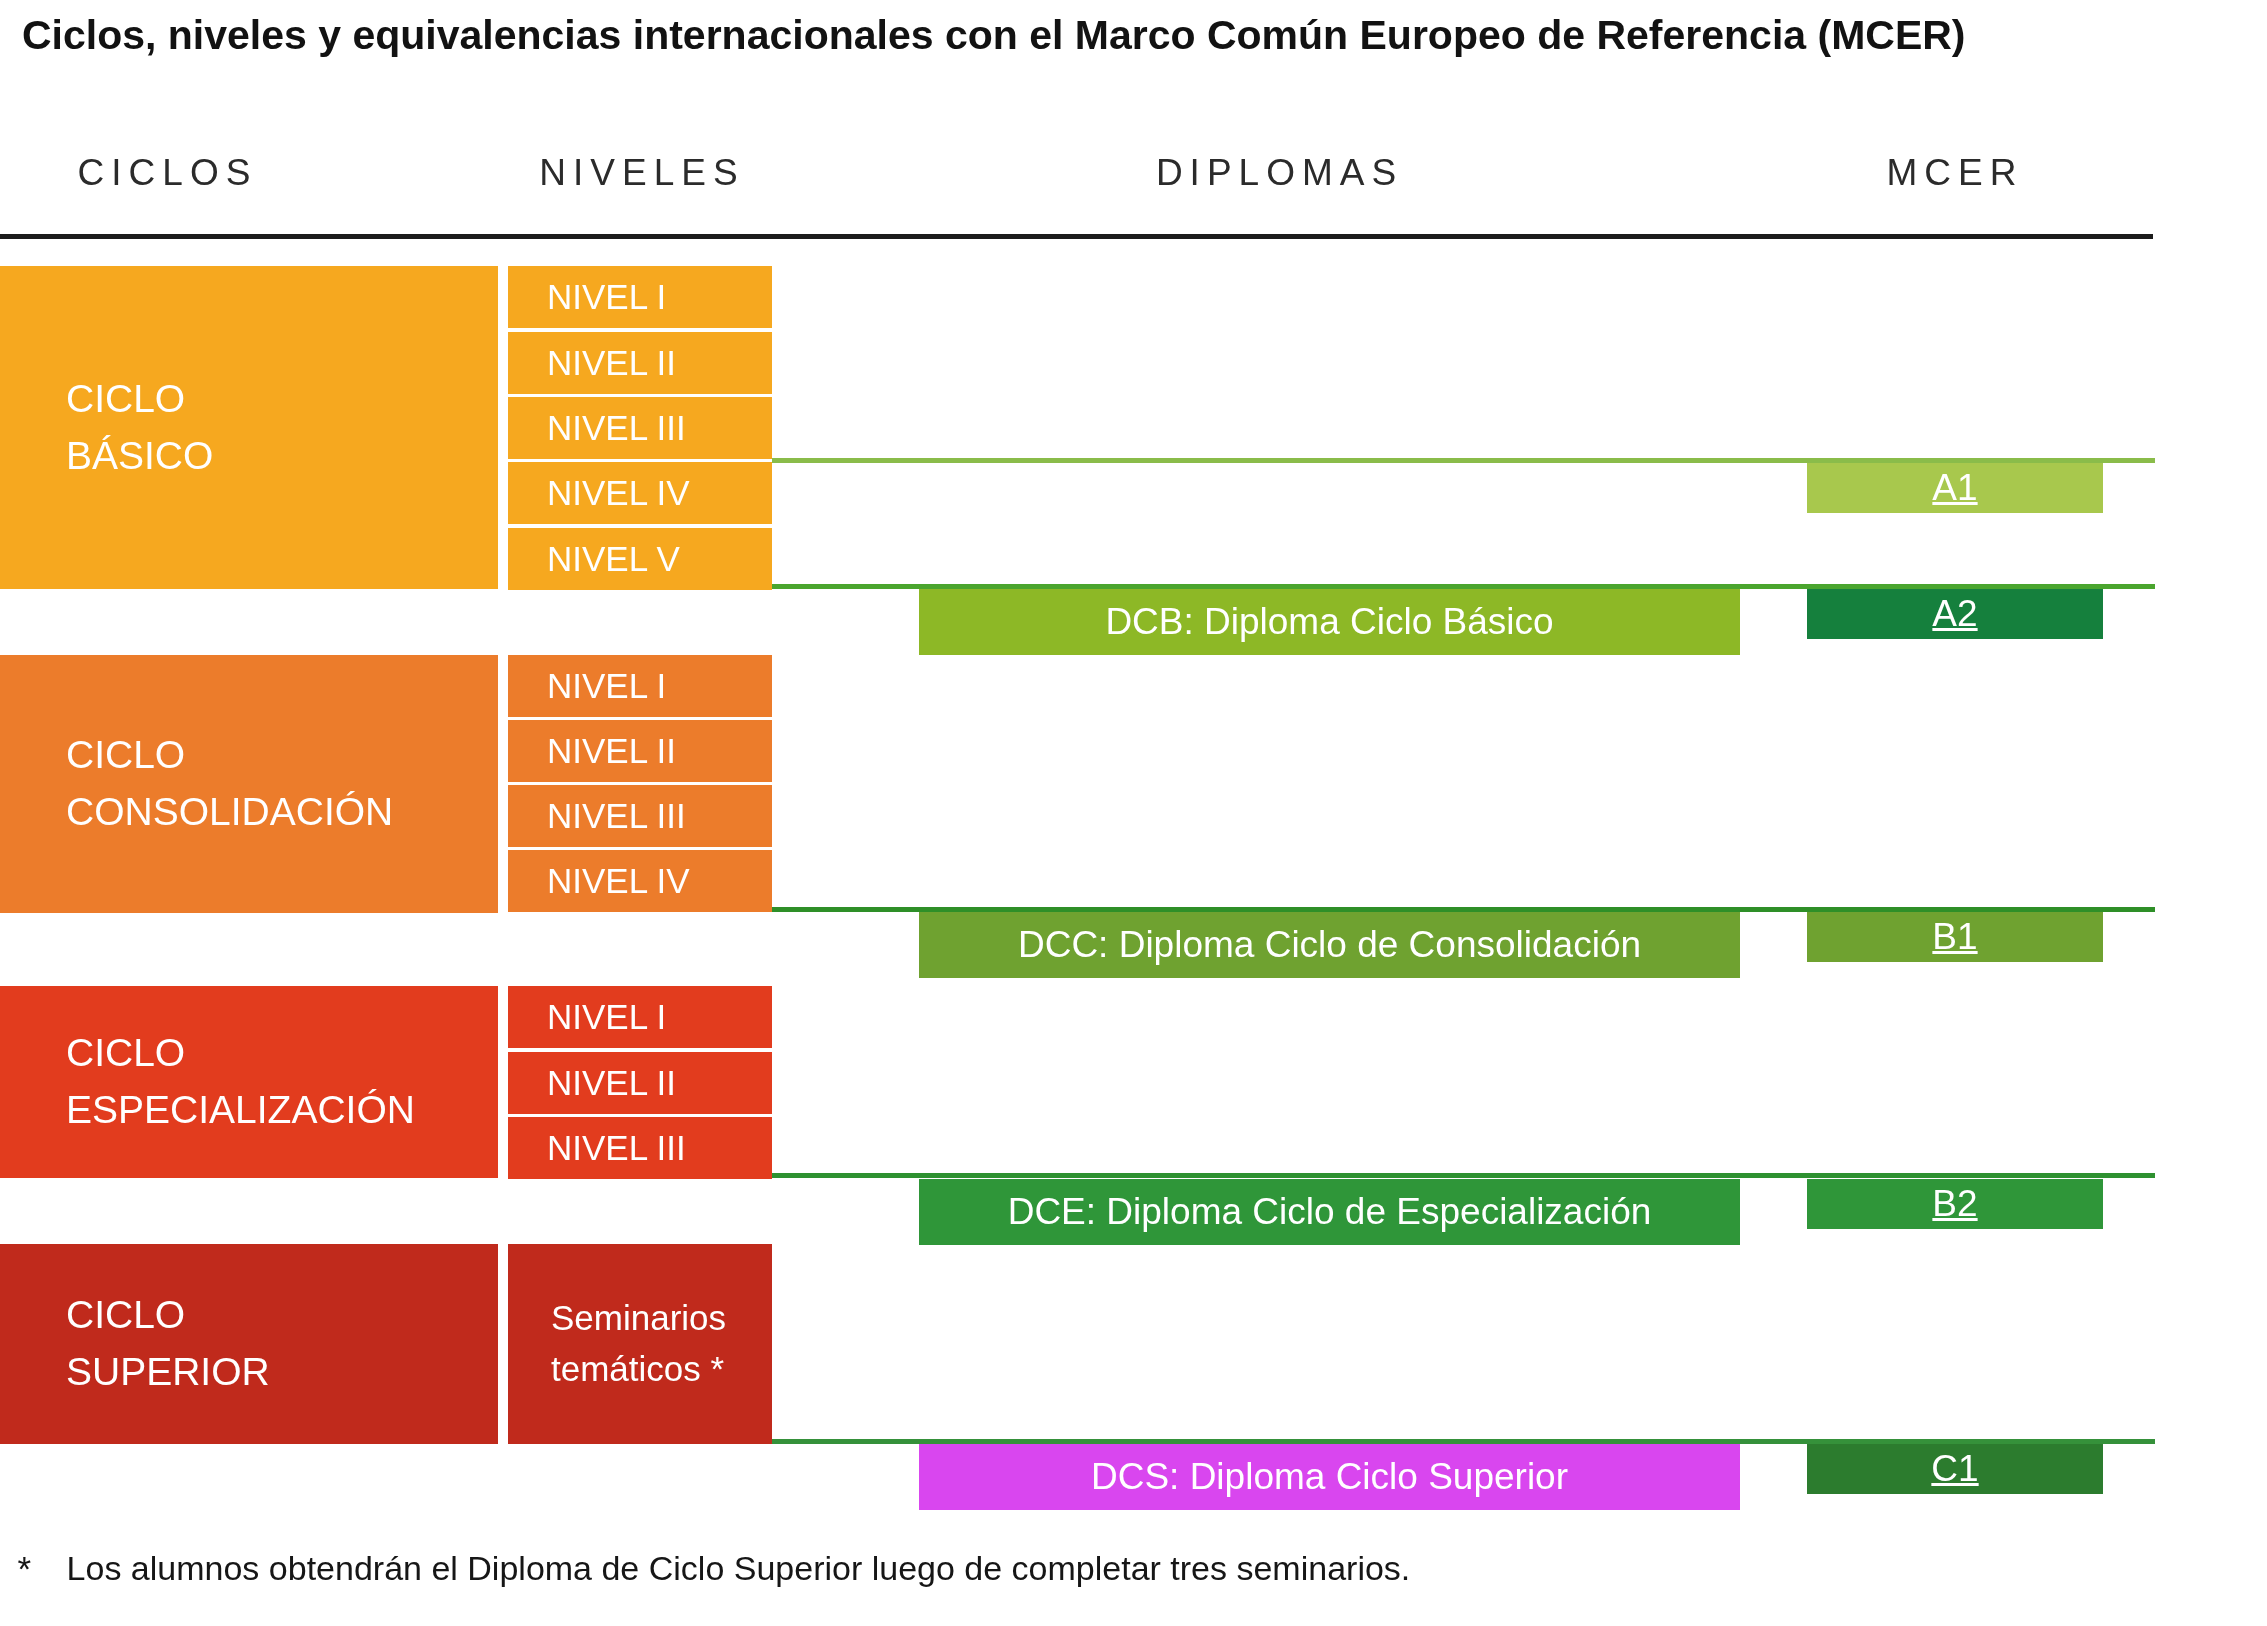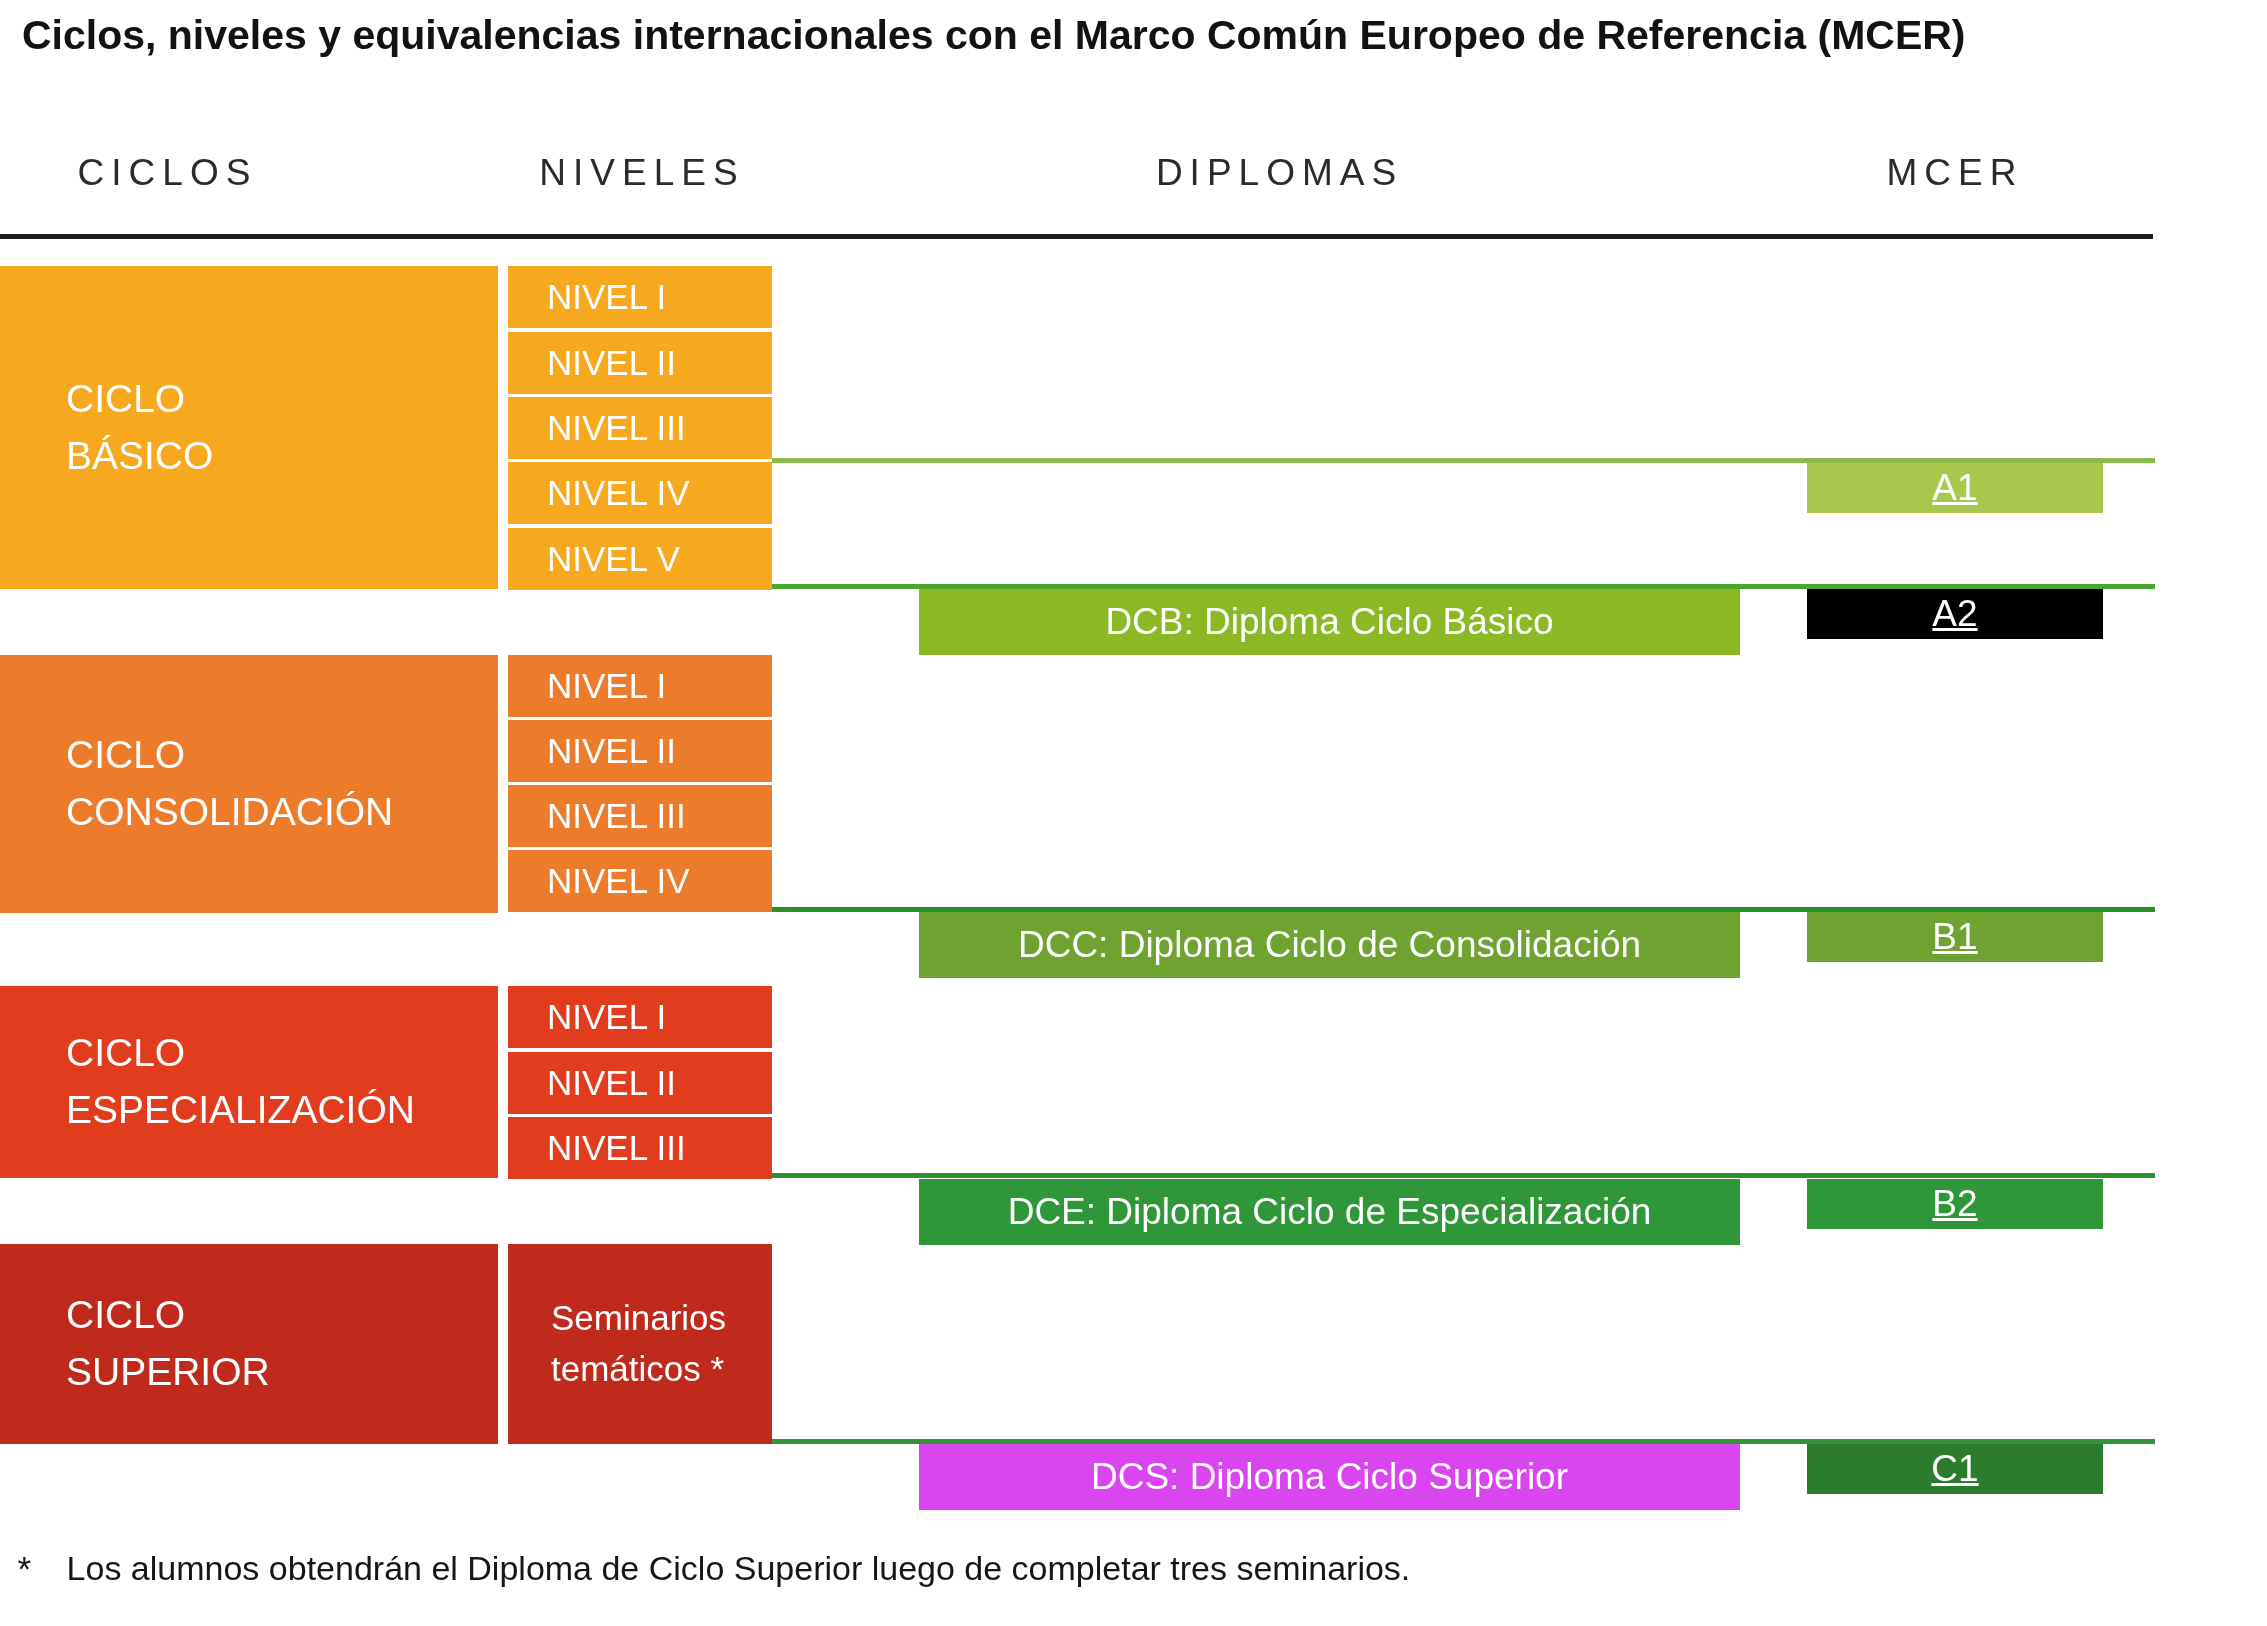--- a/index.html
+++ b/index.html
@@ -155,21 +155,21 @@
   <div class="diploma dp-b1" style="background-color: rgb(111, 162, 48);">
     <span>DCC: Diploma Ciclo de Consolidación</span>
   </div>
   <div class="diploma dp-c1" style="background-color: #d946ef;">
     <span>DCS: Diploma Ciclo Superior</span>
   </div>
 
   <div class="badge bd-a1" style="background-color: rgb(168, 200, 77);">
     <span>A1</span>
   </div>
-  <div class="badge bd-a2" style="background-color: #000000;">
+  <div class="badge bd-a2" style="background-color: #15803d;">
     <span>A2</span>
   </div>
   <div class="badge bd-b1" style="background-color: rgb(111, 162, 48);">
     <span>B1</span>
   </div>
   <div class="badge bd-b2" style="background-color: rgb(47, 150, 57);">
     <span>B2</span>
   </div>
   <div class="badge bd-c1" style="background-color: rgb(44, 124, 46);">
     <span>C1</span>

